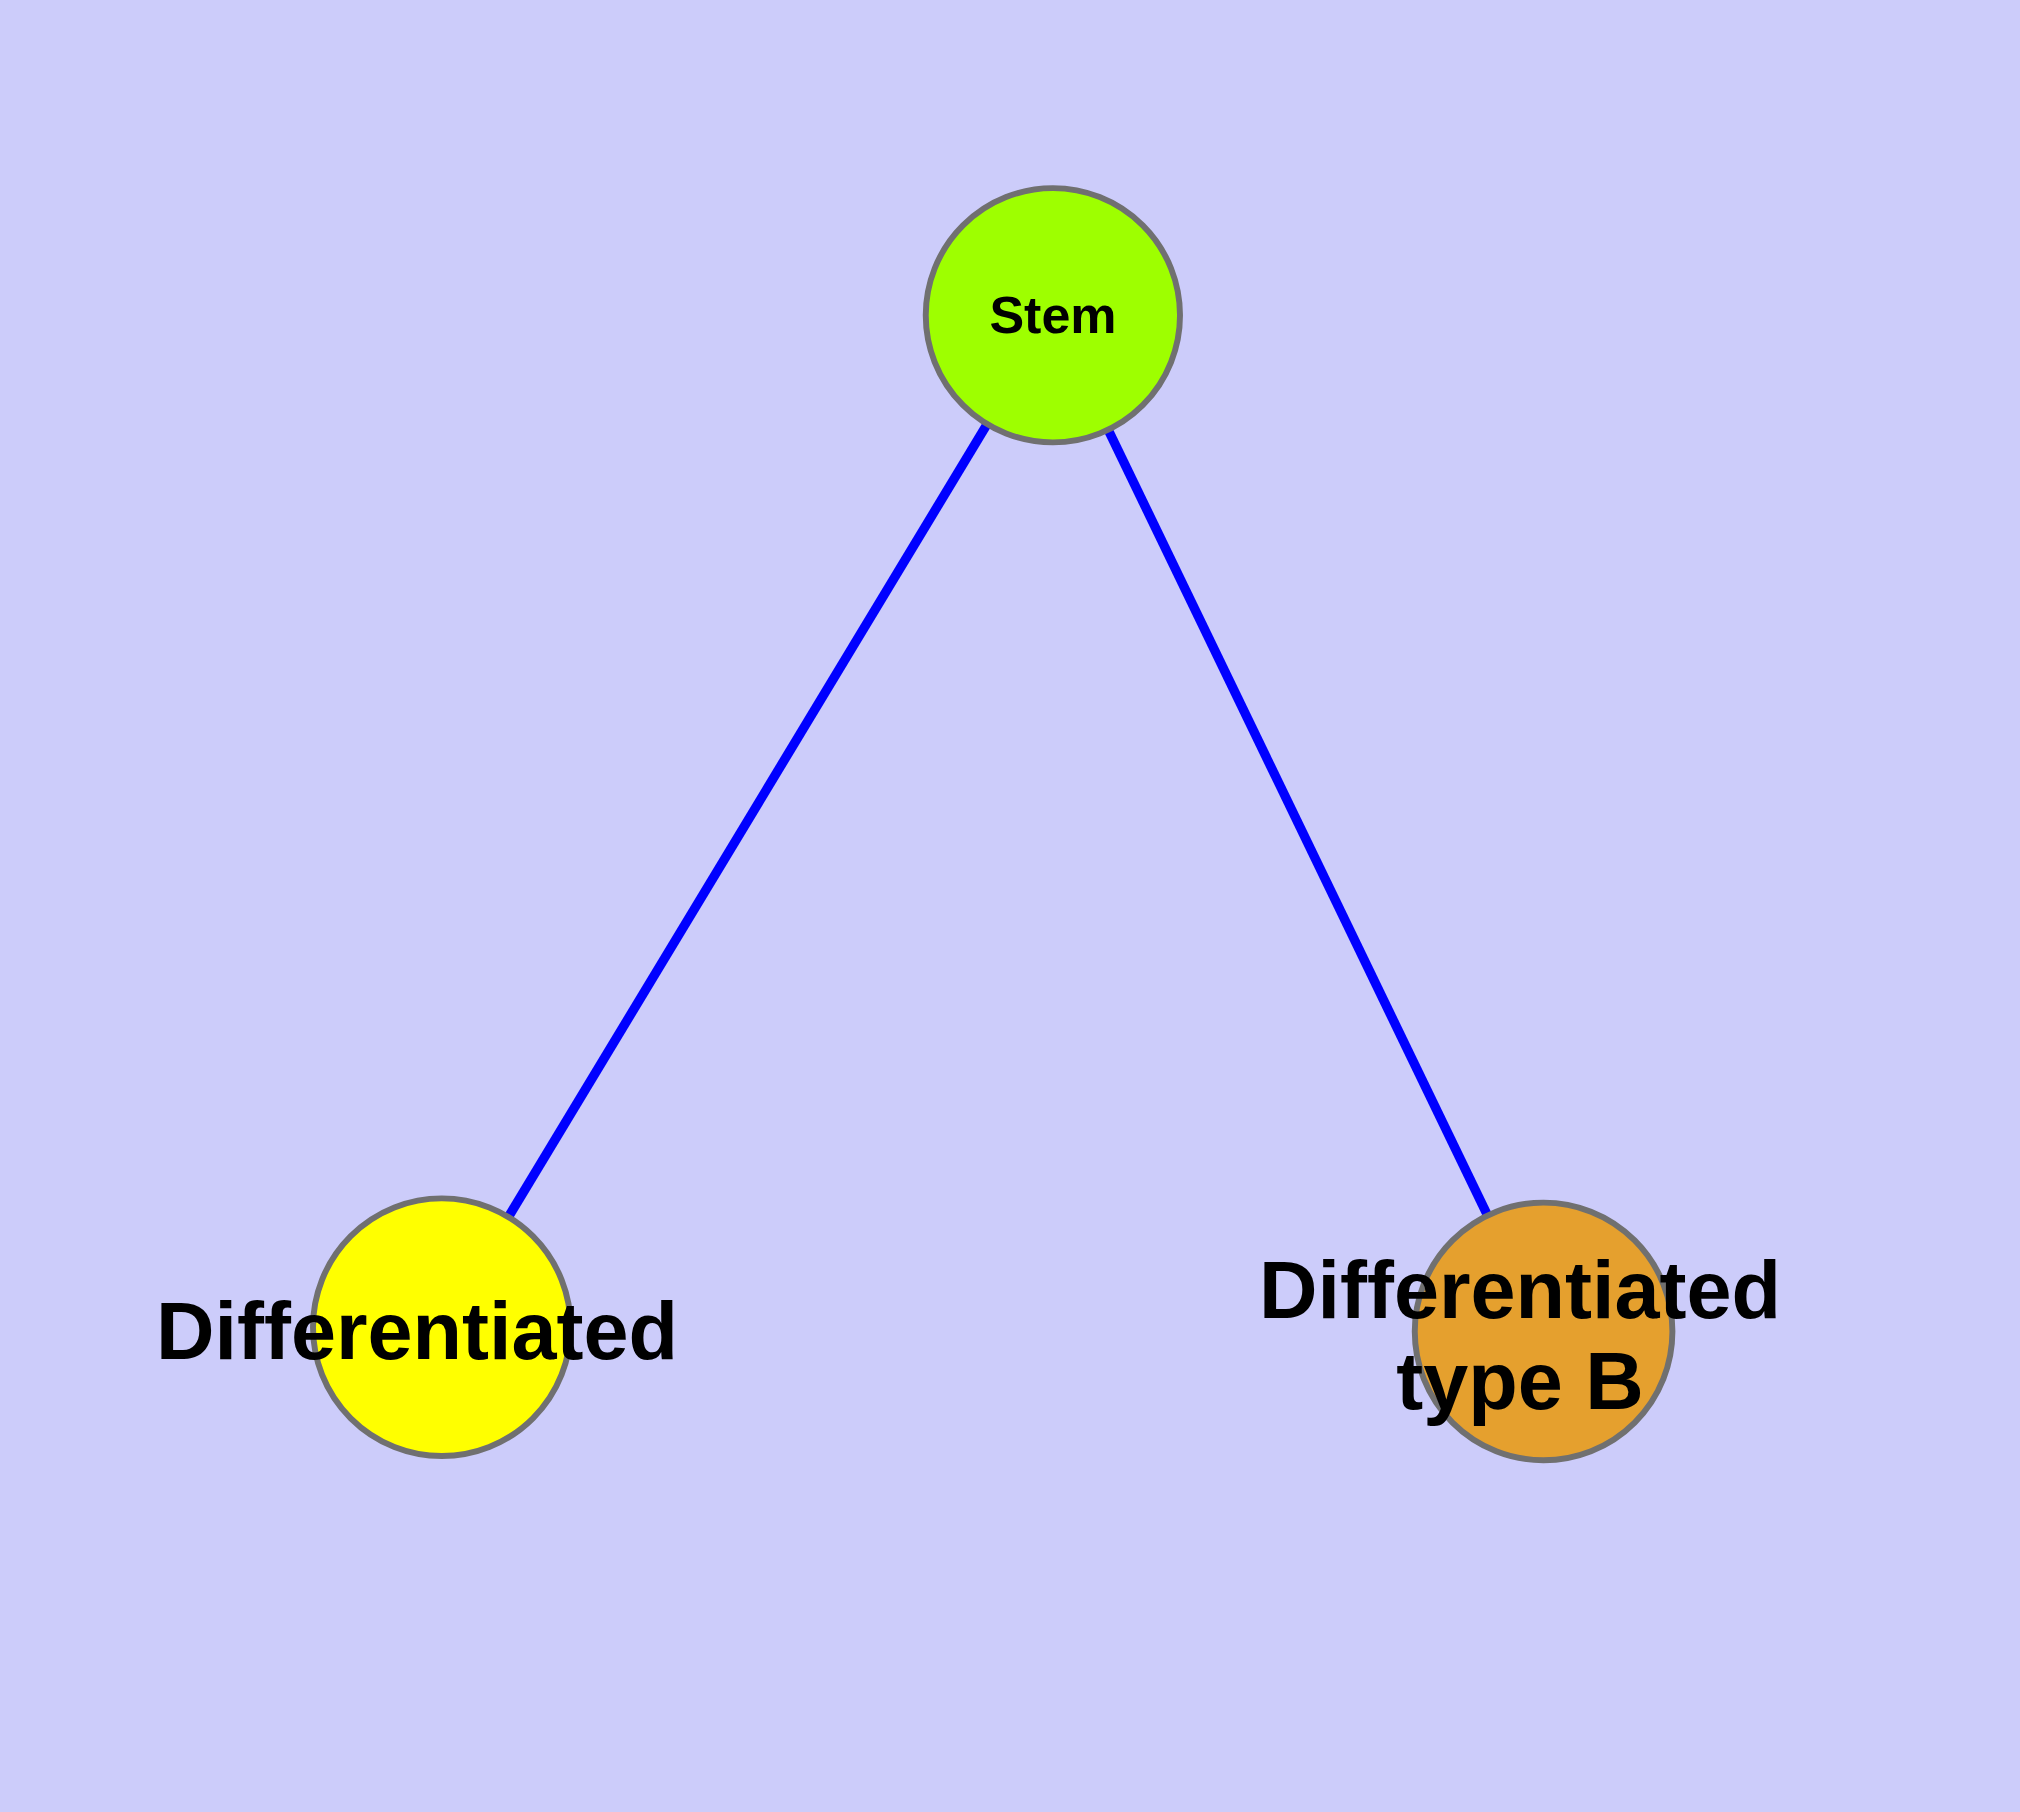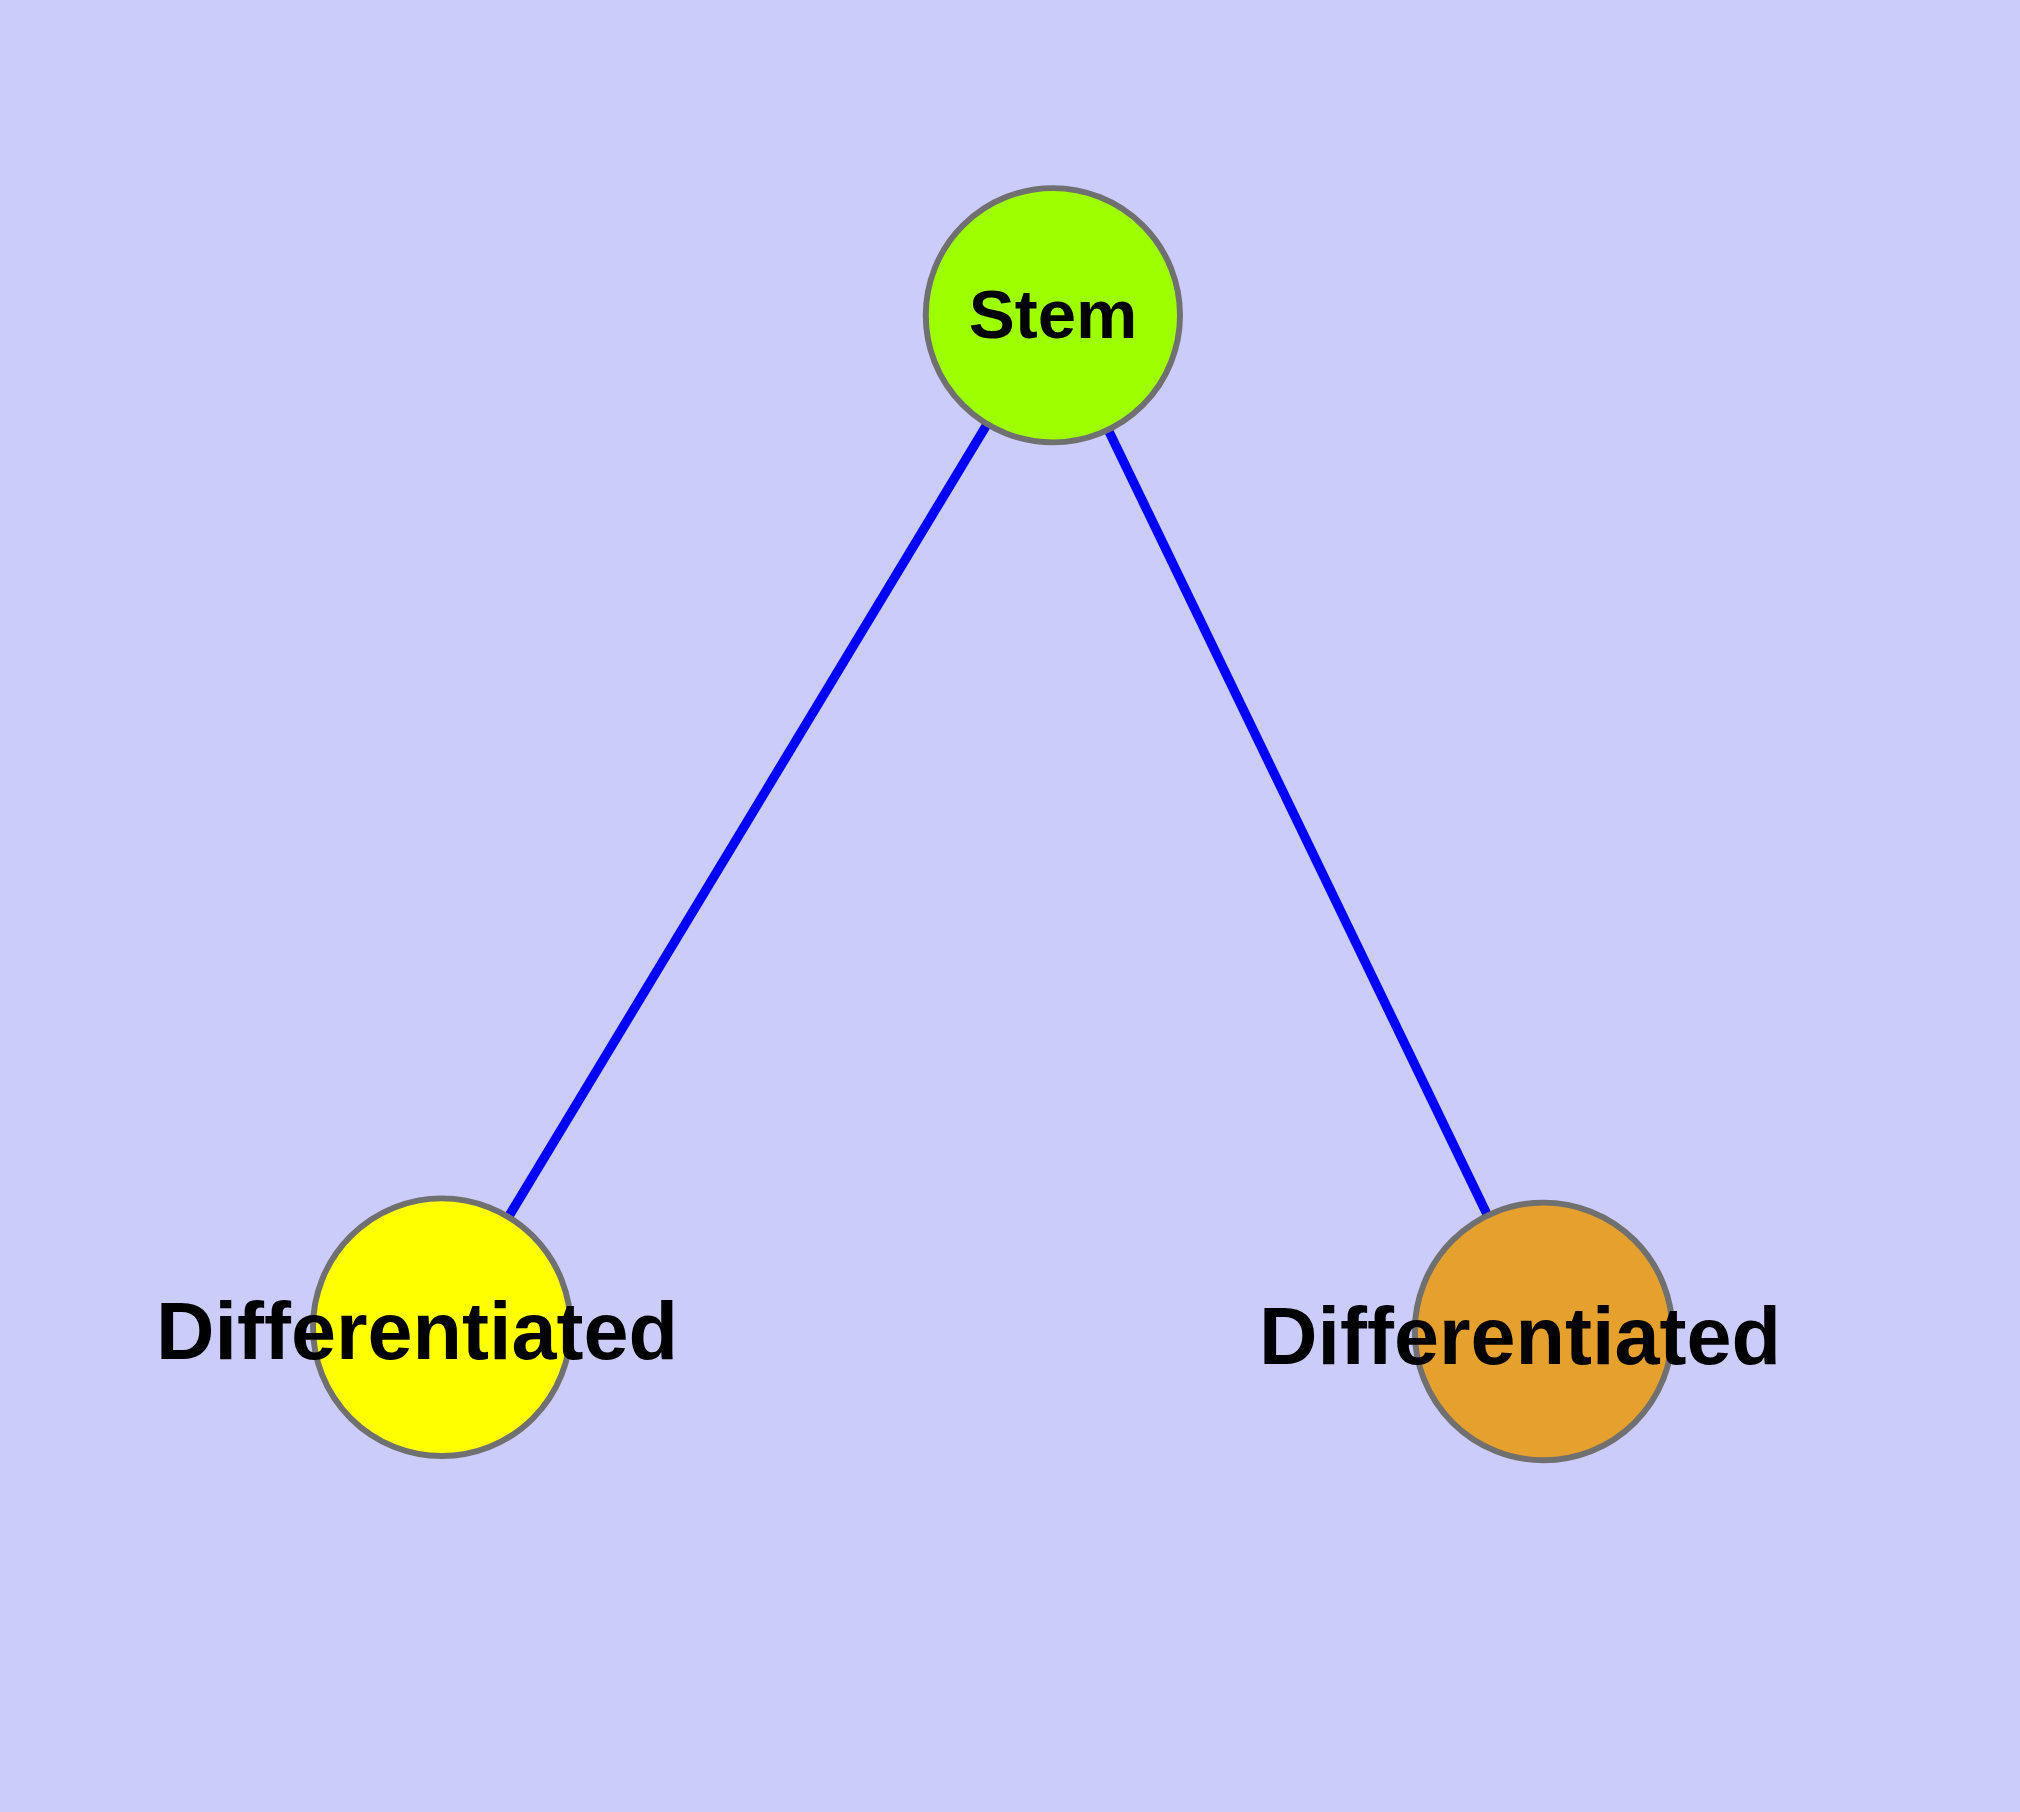--- a/index.html
+++ b/index.html
@@ -27,21 +27,21 @@
     color: #000000;
     font-family: "Liberation Sans", sans-serif;
     font-weight: bold;
     text-align: center;
     white-space: pre;
     line-height: 1.12;
     pointer-events: none;
     transform: translate(-50%, -50%);
   }
   #label-stem {
-    font-size: 69px;
+    font-size: 52px;
     left: 1053px;
     top: 315px;
   }
   #label-diff-a {
     font-size: 81px;
     left: 417px;
     top: 1331px;
   }
   #label-diff-b {
     font-size: 81px;
@@ -64,16 +64,16 @@
 
     <circle class="node" cx="1821" cy="1571" r="152" fill="#e5a02e" stroke="#707070" stroke-width="7"></circle>
 
     <circle class="node" cx="1242" cy="372" r="150" fill="#9eff00" stroke="#707070" stroke-width="7"></circle>
   </svg>
 
   <div class="node-label" id="label-stem" style="color: rgb(0, 0, 0);">Stem</div>
 
   <div class="node-label" id="label-diff-a" style="color: rgb(0, 0, 0);"><span>Differentiated</span><br></div>
 
-  <div class="node-label" id="label-diff-b" style="color: rgb(0, 0, 0);"><span>Differentiated</span><br></div>
+  <div class="node-label" id="label-diff-b" style="color: rgb(0, 0, 0);"><span>Differentiated</span><br><span>type B</span></div>
 
 </div>
 
 
 </body></html>

